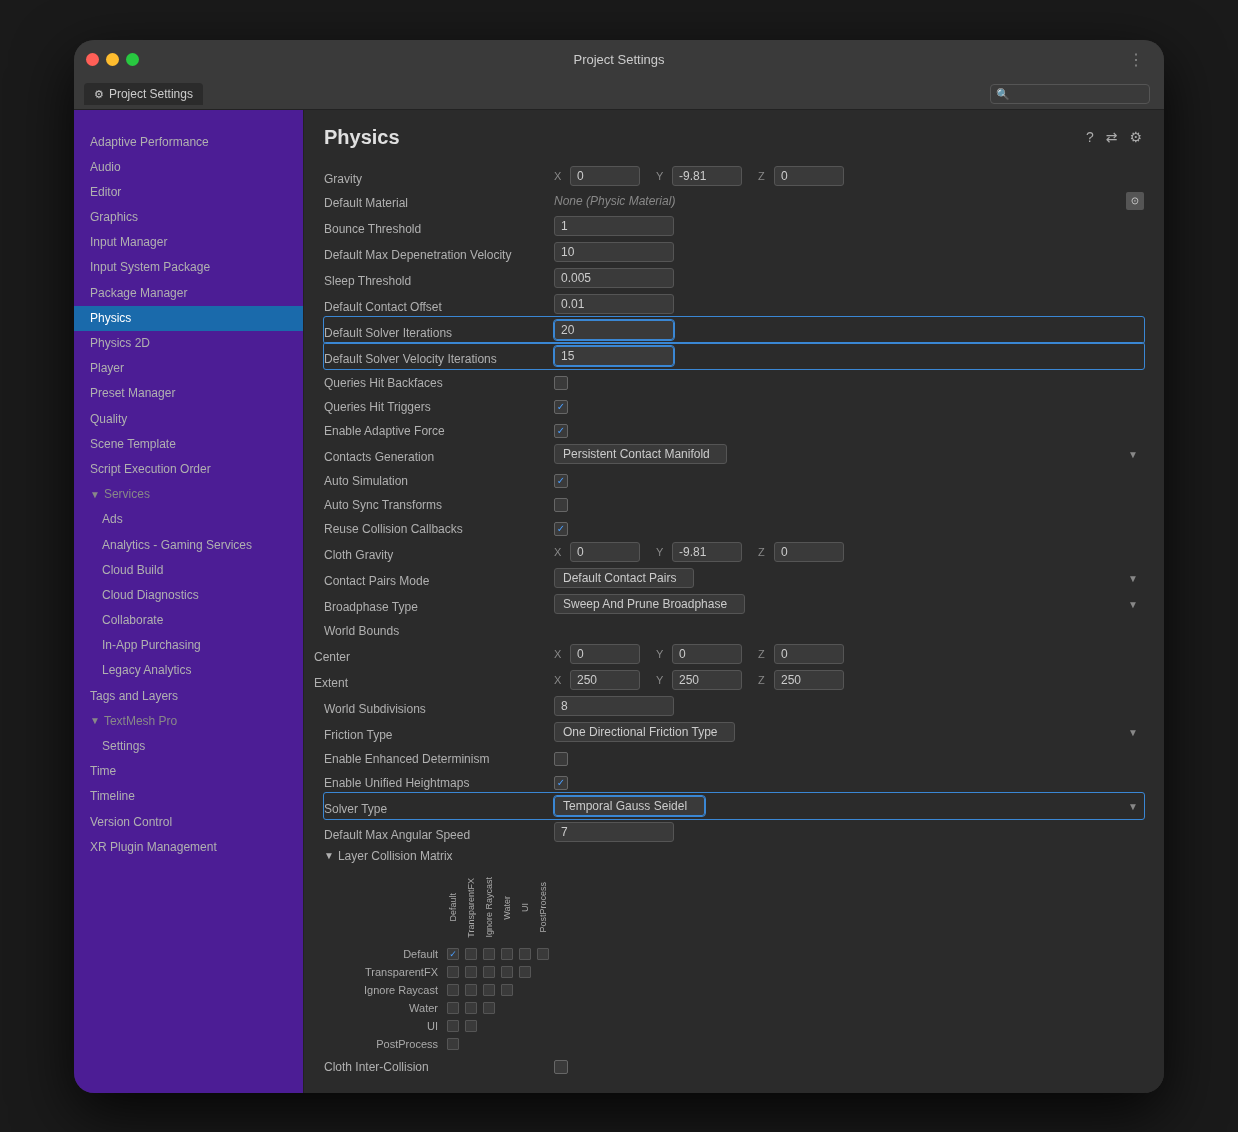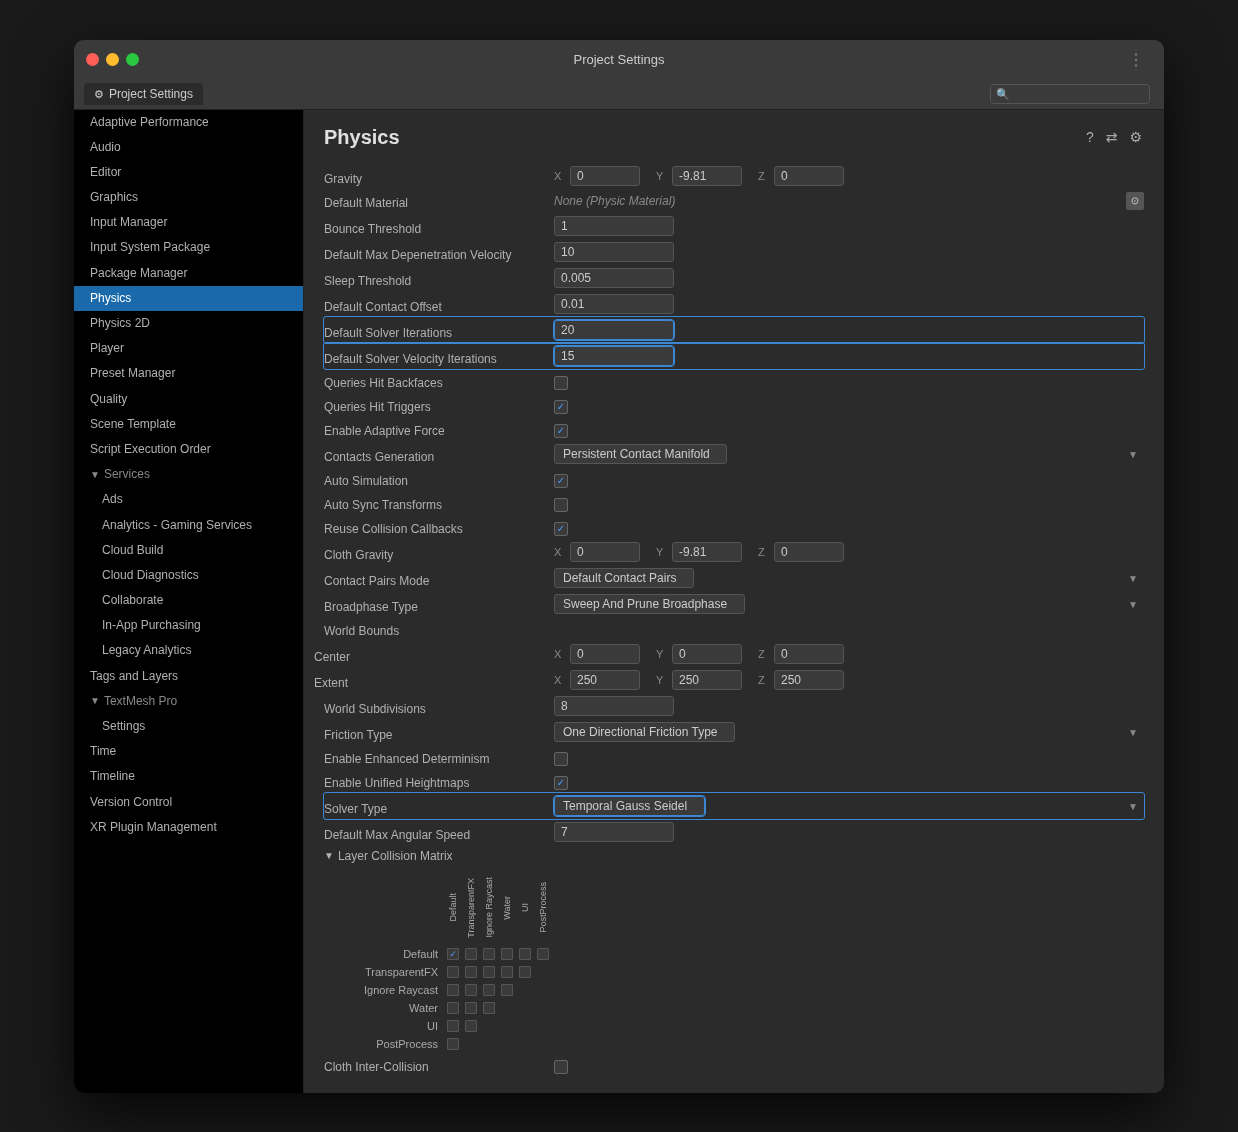--- a/index.html
+++ b/index.html
@@ -10,21 +10,21 @@
       color: #cccccc;
       display: flex;
       justify-content: center;
       align-items: center;
       min-height: 100vh;
     }
     .window {
       width: 1090px;
       min-height: 980px;
       background: #2b2b2b;
-      border-radius: 10px;
+      border-radius: 20px;
       overflow: hidden;
       box-shadow: 0 20px 60px rgba(0,0,0,0.8);
       display: flex;
       flex-direction: column;
     }
     .titlebar {
       background: #3a3a3a;
       height: 40px;
       display: flex;
       align-items: center;
@@ -69,22 +69,22 @@
       color: #ccc;
       cursor: pointer;
     }
     .tab-gear { font-size: 11px; }
     .main-area {
       display: flex;
       flex: 1;
     }
     .sidebar {
       width: 230px;
-      background: #000000;
-      padding: 0 0;
+      background: #4c1d95;
+      padding: 20px 0;
       border-right: 1px solid #222;
       overflow-y: auto;
     }
     .sidebar-item {
       padding: 3px 12px 3px 16px;
       cursor: pointer;
       color: #b0b0b0;
       font-size: 12px;
       line-height: 1.6;
     }

